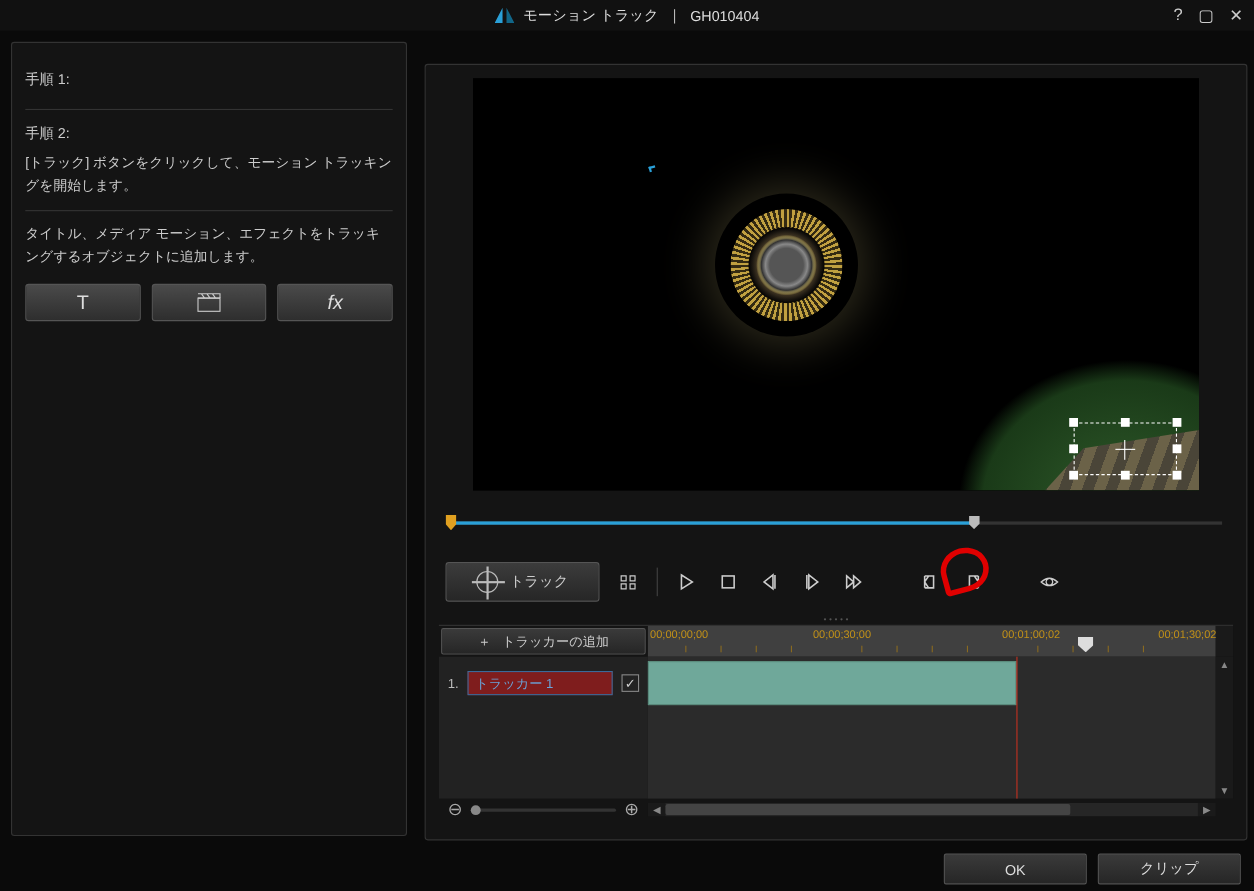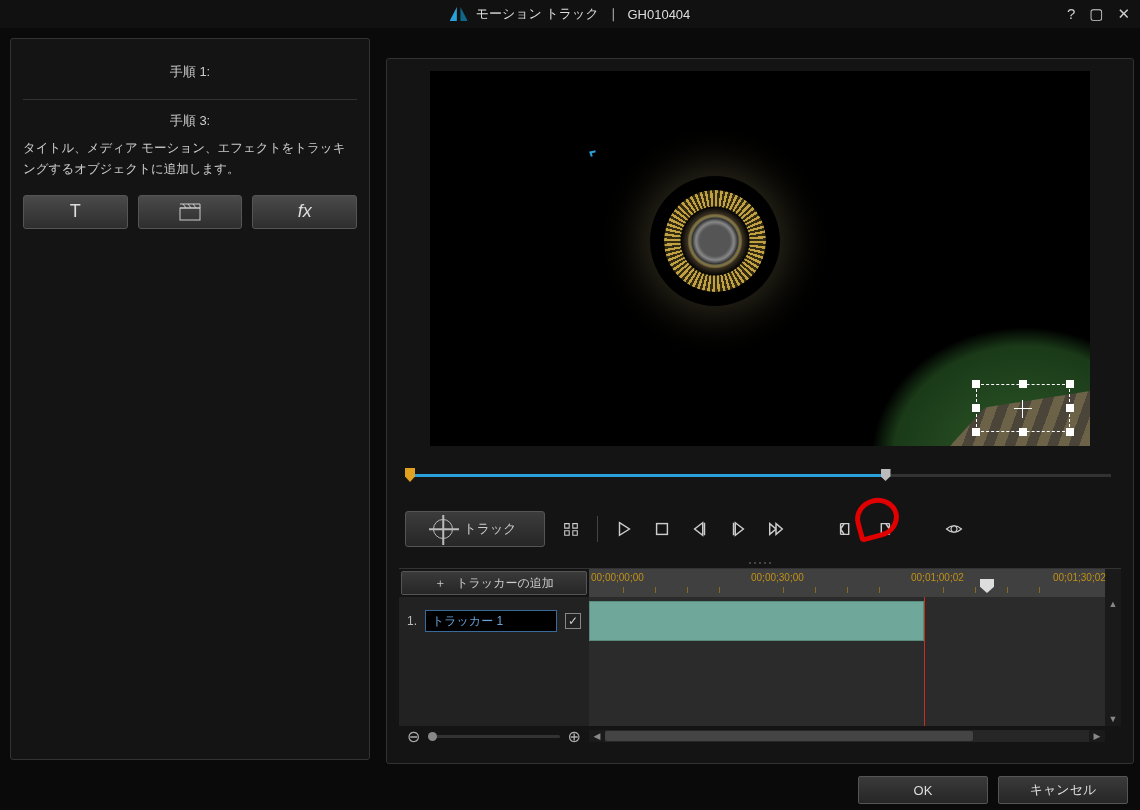--- a/index.html
+++ b/index.html
@@ -14,21 +14,21 @@
 
 
 .main { display: flex; height: calc(100% - 28px - 40px); }
 .sidebar { width: 380px; padding: 10px; }
 .content { flex: 1; display: flex; flex-direction: column; padding: 6px; }
 
 
 .sidebar-panel { border: 1px solid #333; border-radius: 3px; padding: 12px; height: 100%; background: #141414; font-size: 13px; line-height: 1.7; color: #ccc; }
 .step { padding: 10px 0; border-bottom: 1px solid #333; }
 .step:last-of-type { border-bottom: none; }
-.step-title { margin-bottom: 6px; text-align: center; }
+.step-title { margin-bottom: 6px; }
 .step-body { font-size: 12.5px; }
 .step-buttons { display: flex; gap: 10px; margin-top: 14px; }
 .pill-btn { flex: 1; height: 34px; border: 1px solid #555; border-radius: 3px; background: linear-gradient(#4a4a4a, #2e2e2e); display: flex; align-items: center; justify-content: center; color: #ddd; cursor: pointer; font-size: 18px; font-style: italic; font-family: Georgia, serif; }
 .pill-btn.upright { font-style: normal; font-family: inherit; }
 
 
 .content-panel { border: 1px solid #333; border-radius: 3px; background: #141414; flex: 1; display: flex; flex-direction: column; padding: 12px 12px 0 12px; position: relative; margin-top: 24px; }
 
 
 .preview-wrap { display: flex; justify-content: center; }
@@ -85,21 +85,21 @@
 .tl-left { width: 190px; display: flex; }
 .add-tracker-btn { flex: 1; margin: 2px; border: 1px solid #555; border-radius: 2px; background: linear-gradient(#3a3a3a, #262626); color: #ccc; font-size: 12px; display: flex; align-items: center; justify-content: center; gap: 10px; cursor: pointer; }
 .tl-ruler { flex: 1; position: relative; background: #404040; font-family: Consolas, monospace; font-size: 10px; color: #c09018; text-align: center; }
 .tick { position: absolute; top: 3px; }
 .subtick { position: absolute; top: 18px; width: 1px; height: 6px; background: #8a6a20; }
 .playhead-ruler { position: absolute; top: 10px; width: 14px; height: 14px; background: #ddd; clip-path: polygon(0 0, 100% 0, 100% 55%, 50% 100%, 0 55%); transform: translateX(-50%); }
 
 .tl-body { flex: 1; display: flex; }
 .tl-body-left { width: 190px; background: #222; }
 .track-row-left { height: 48px; display: flex; align-items: center; gap: 8px; padding: 0 8px; font-size: 12px; }
-.track-name { flex: 1; height: 22px; border: 1px solid #3a6a9a; background: #000000; color: #6aa3d8; display: flex; align-items: center; padding: 0 6px; }
+.track-name { flex: 1; height: 22px; border: 1px solid #3a6a9a; background: #7f1d1d; color: #6aa3d8; display: flex; align-items: center; padding: 0 6px; }
 .check { width: 16px; height: 16px; border: 1px solid #888; display: flex; align-items: center; justify-content: center; color: #ccc; font-size: 12px; }
 .tl-body-right { flex: 1; position: relative; background: #2b2b2b; }
 .clip { position: absolute; left: 0; top: 4px; height: 40px; width: 65%; background: #6fa89a; border: 1px solid #5a8a7c; }
 .playhead-line { position: absolute; top: 0; bottom: 0; width: 1px; background: #c43020; left: 65%; }
 .tl-vscroll { width: 16px; background: #1a1a1a; display: flex; flex-direction: column; align-items: center; }
 .tl-vscroll .arr { height: 14px; width: 100%; display: flex; align-items: center; justify-content: center; color: #888; font-size: 9px; }
 .tl-vscroll .thumb { flex: 1; }
 
 .tl-footer { height: 20px; display: flex; align-items: center; }
 .tl-foot-left { width: 190px; display: flex; align-items: center; gap: 8px; padding: 0 8px; color: #aaa; }
@@ -133,21 +133,24 @@
 </div>
 
 <div class="main">
 
   <div class="sidebar">
     <div class="sidebar-panel">
       <div class="step">
         <div class="step-title">手順 1:</div>
       </div>
       <div class="step">
-        <div class="step-title">手順 3:</div>
+        <div class="step-title">手順 2:</div>
+        <div class="step-body">[トラック] ボタンをクリックして、モーション トラッキングを開始します。</div>
+      </div>
+      <div class="step">
         <div class="step-body">タイトル、メディア モーション、エフェクトをトラッキングするオブジェクトに追加します。</div>
         <div class="step-buttons">
           <div class="pill-btn upright">
               <span>T</span>
             </div>
           <div class="pill-btn upright">
             <svg width="22" height="18" viewBox="0 0 22 18">
                 <rect x="1" y="5" width="20" height="12" stroke="#ccc" fill="none"></rect>
                 <path d="M1 5 L21 5 M1 1 L21 1 L21 5 M4 1 L7 5 M9 1 L12 5 M14 1 L17 5" stroke="#ccc" fill="none"></path>
               </svg>
@@ -258,21 +261,21 @@
       <div class="timeline">
         <div class="tl-header">
           <div class="tl-left">
             <div class="add-tracker-btn">
               <span>＋</span>
               <span>トラッカーの追加</span>
             </div>
           </div>
           <div class="tl-ruler">
             <span class="tick" style="left:2px">00;00;00;00</span>
-            <span class="tick" style="left:162px">00;00;30;00</span>
+            <span class="tick" style="left:150px">00;00;30;00</span>
             <span class="tick" style="left:322px">00;01;00;02</span>
             <span class="tick" style="left:464px">00;01;30;02</span>
             <i class="subtick" style="left:34px"></i>
               <i class="subtick" style="left:66px"></i>
               <i class="subtick" style="left:98px"></i>
               <i class="subtick" style="left:130px"></i>
             <i class="subtick" style="left:194px"></i>
               <i class="subtick" style="left:226px"></i>
               <i class="subtick" style="left:258px"></i>
               <i class="subtick" style="left:290px"></i>
@@ -320,14 +323,14 @@
           <div style="width:16px"></div>
         </div>
       </div>
 
     </div>
   </div>
 </div>
 
 <div class="bottom-bar">
   <div class="dlg-btn">OK</div>
-  <div class="dlg-btn">キャンセル</div>
+  <div class="dlg-btn">クリップ</div>
 </div>
 
 </body></html>

